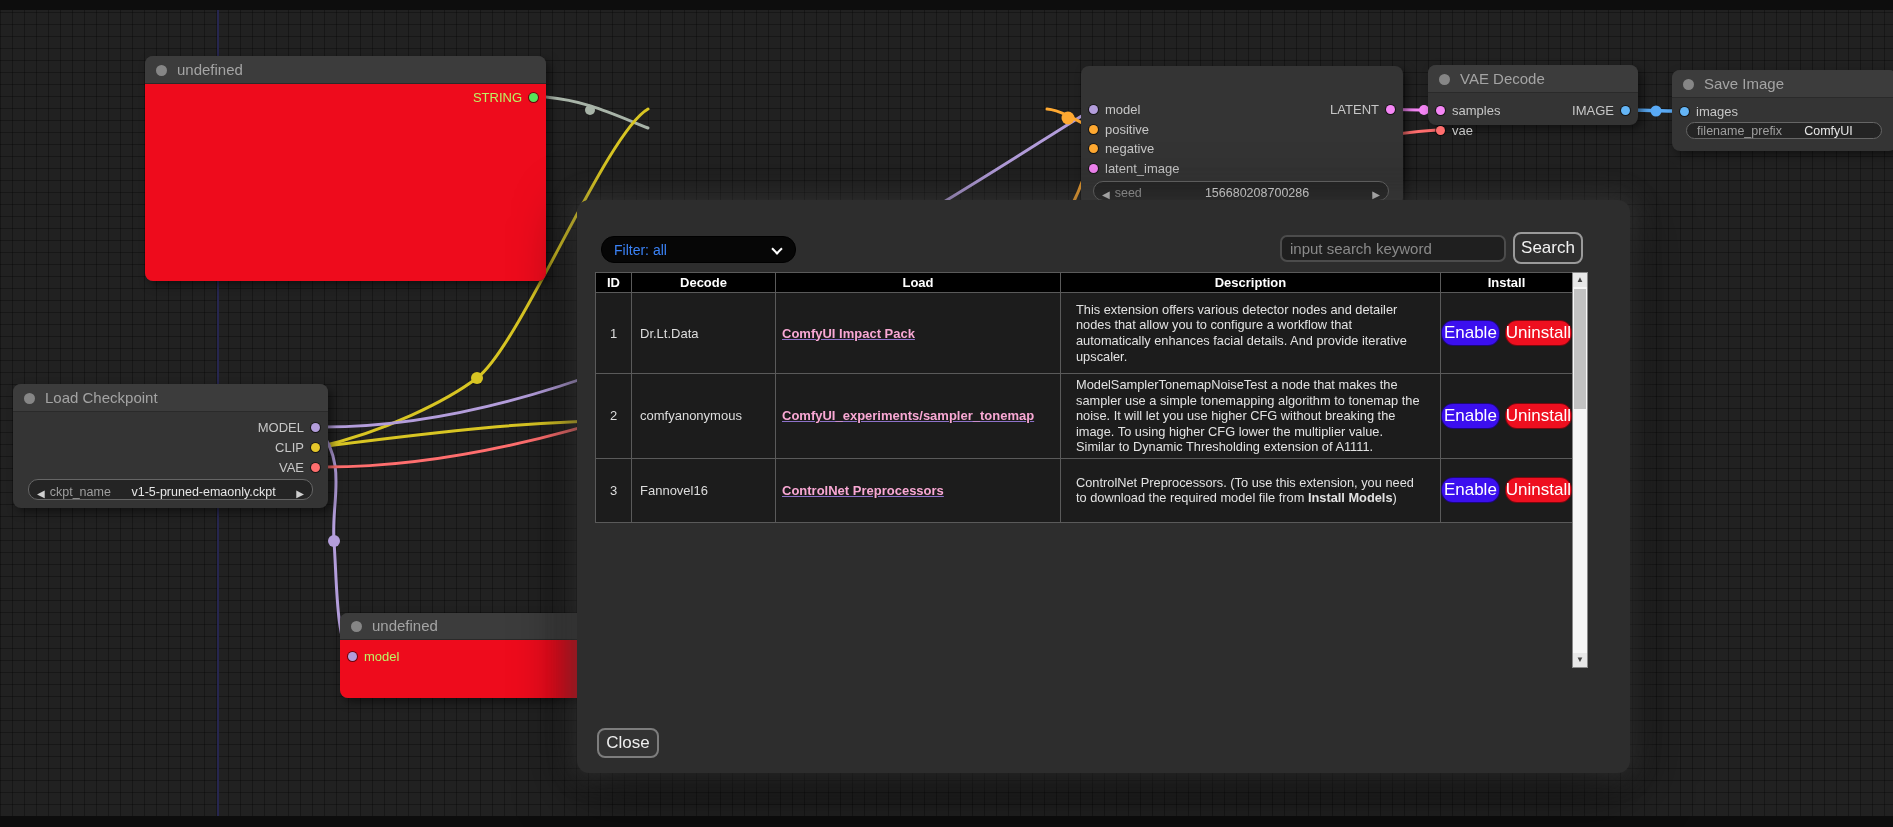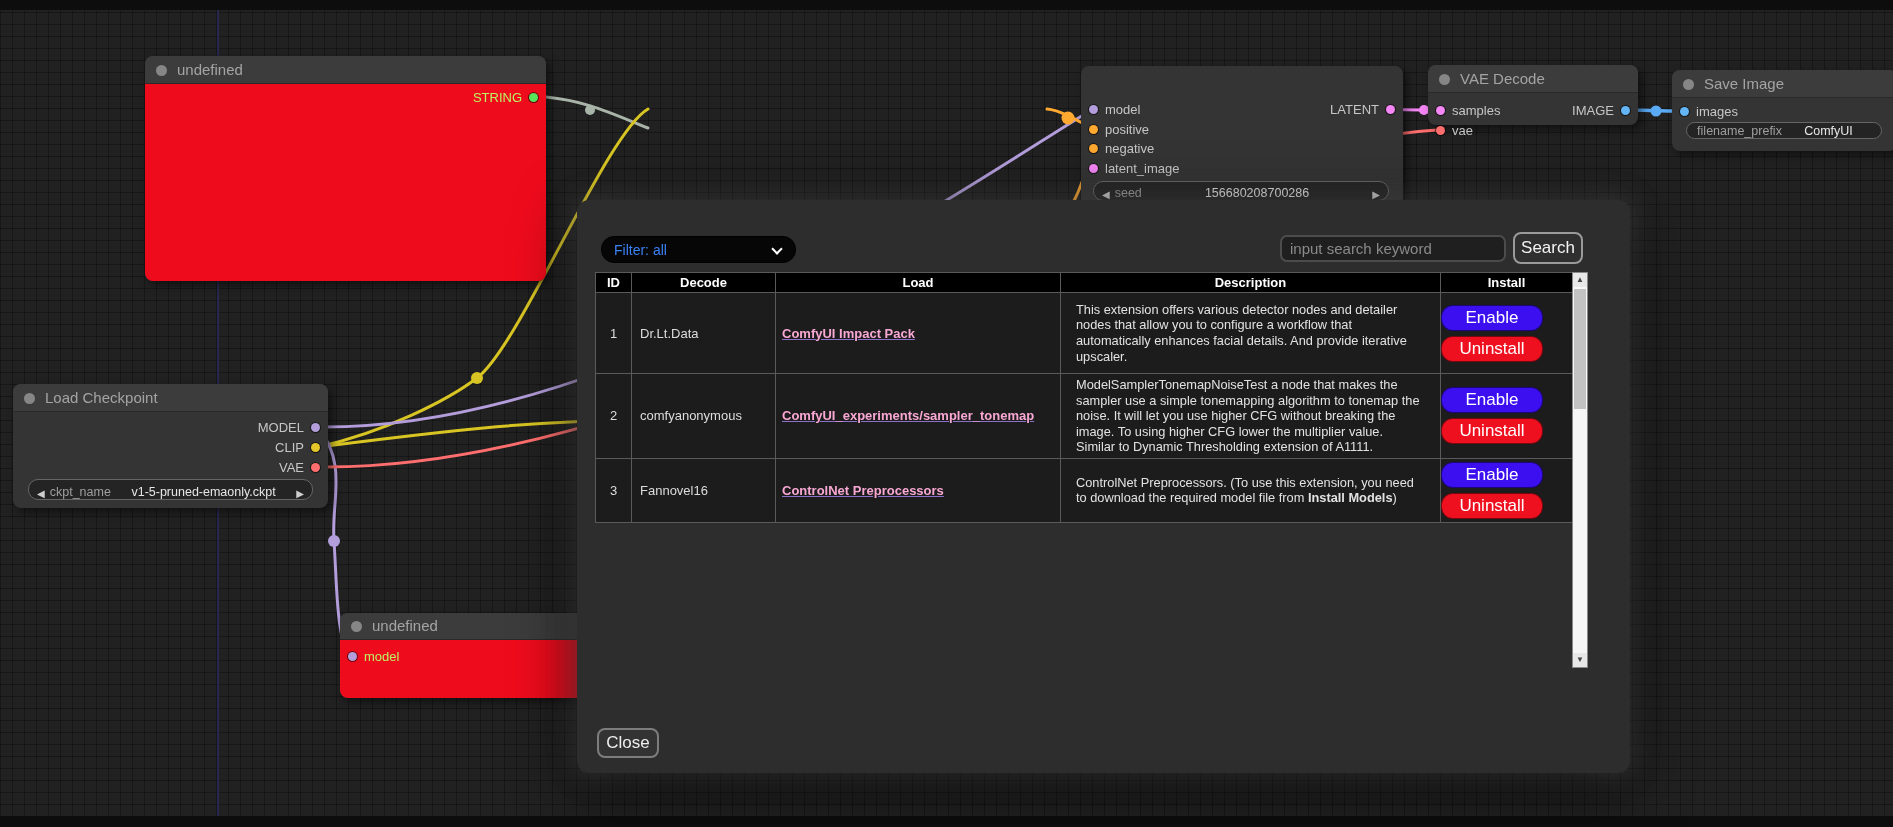--- a/index.html
+++ b/index.html
@@ -67,21 +67,21 @@
   th{ background:#000; color:#fff; font-size:13px; font-weight:bold; height:20px;
       border:1px solid #5a5a5a; }
   td{ background:#1c1c1c; border:1px solid #5a5a5a; color:#ddd; font-size:13px;
       vertical-align:middle; }
   .td-id{ text-align:center; }
   .td-author{ padding-left:8px; }
   .td-name{ padding-left:6px; }
   .td-name a{ color:#f9a8d4; font-weight:bold; 
       text-decoration-color:#8d71c9; }
   .td-desc{ font-size:12.8px; line-height:15.6px; padding:3px 15px; color:#e2e2e2; }
-  .btn-col{ display:flex; flex-direction:column; gap:5px; }
+  .btn-col{ display:flex; flex-direction:row; gap:5px; }
   .btn-enable,.btn-uninstall{ width:102px; height:26px; border-radius:12px; color:#fff;
       font-size:17px; border:1px solid rgba(0,0,0,.5); cursor:pointer;
       font-family:"Liberation Sans",sans-serif; }
   .btn-enable{ background:#3b0fef; }
   .btn-uninstall{ background:#ee0f1f; }
   #scrollbar{ position:absolute; left:995px; top:72px; width:16px; height:396px;
       background:#f6f6f6; border:1px solid #888; }
   .sb-arrow{ position:absolute; left:0; width:100%; height:14px; background:#e8e8e8;
       color:#444; font-size:8px; text-align:center; line-height:14px; cursor:pointer; }
   .sb-arrow.up{ top:0; } .sb-arrow.down{ bottom:0; }

